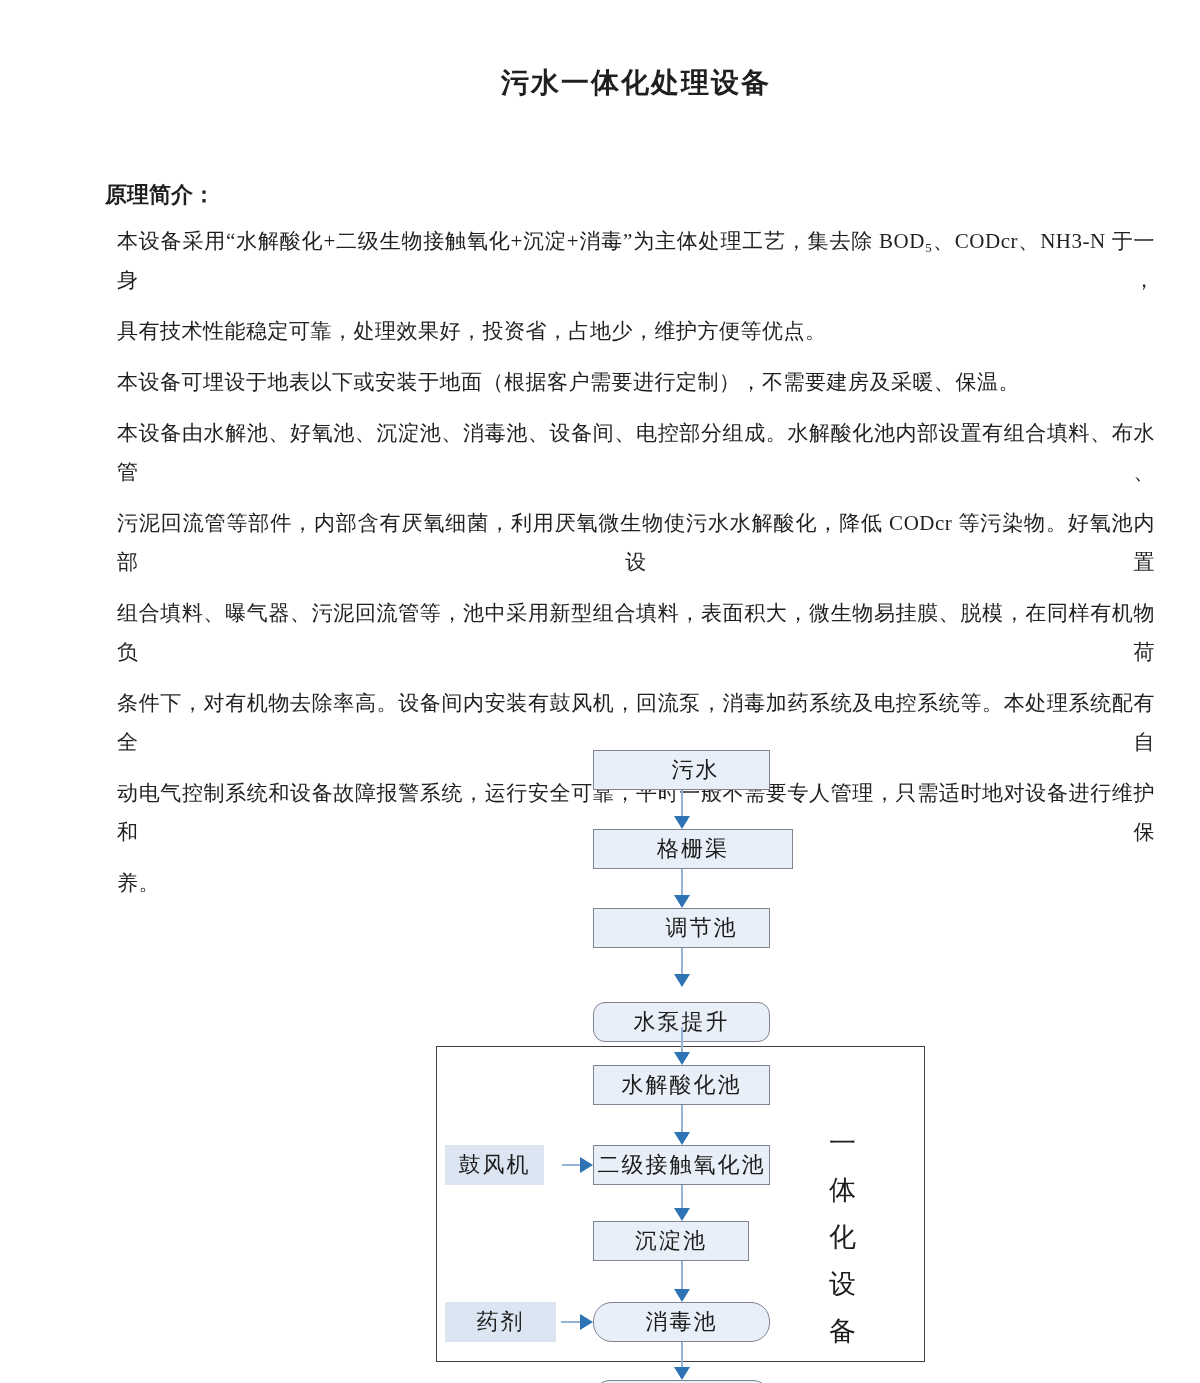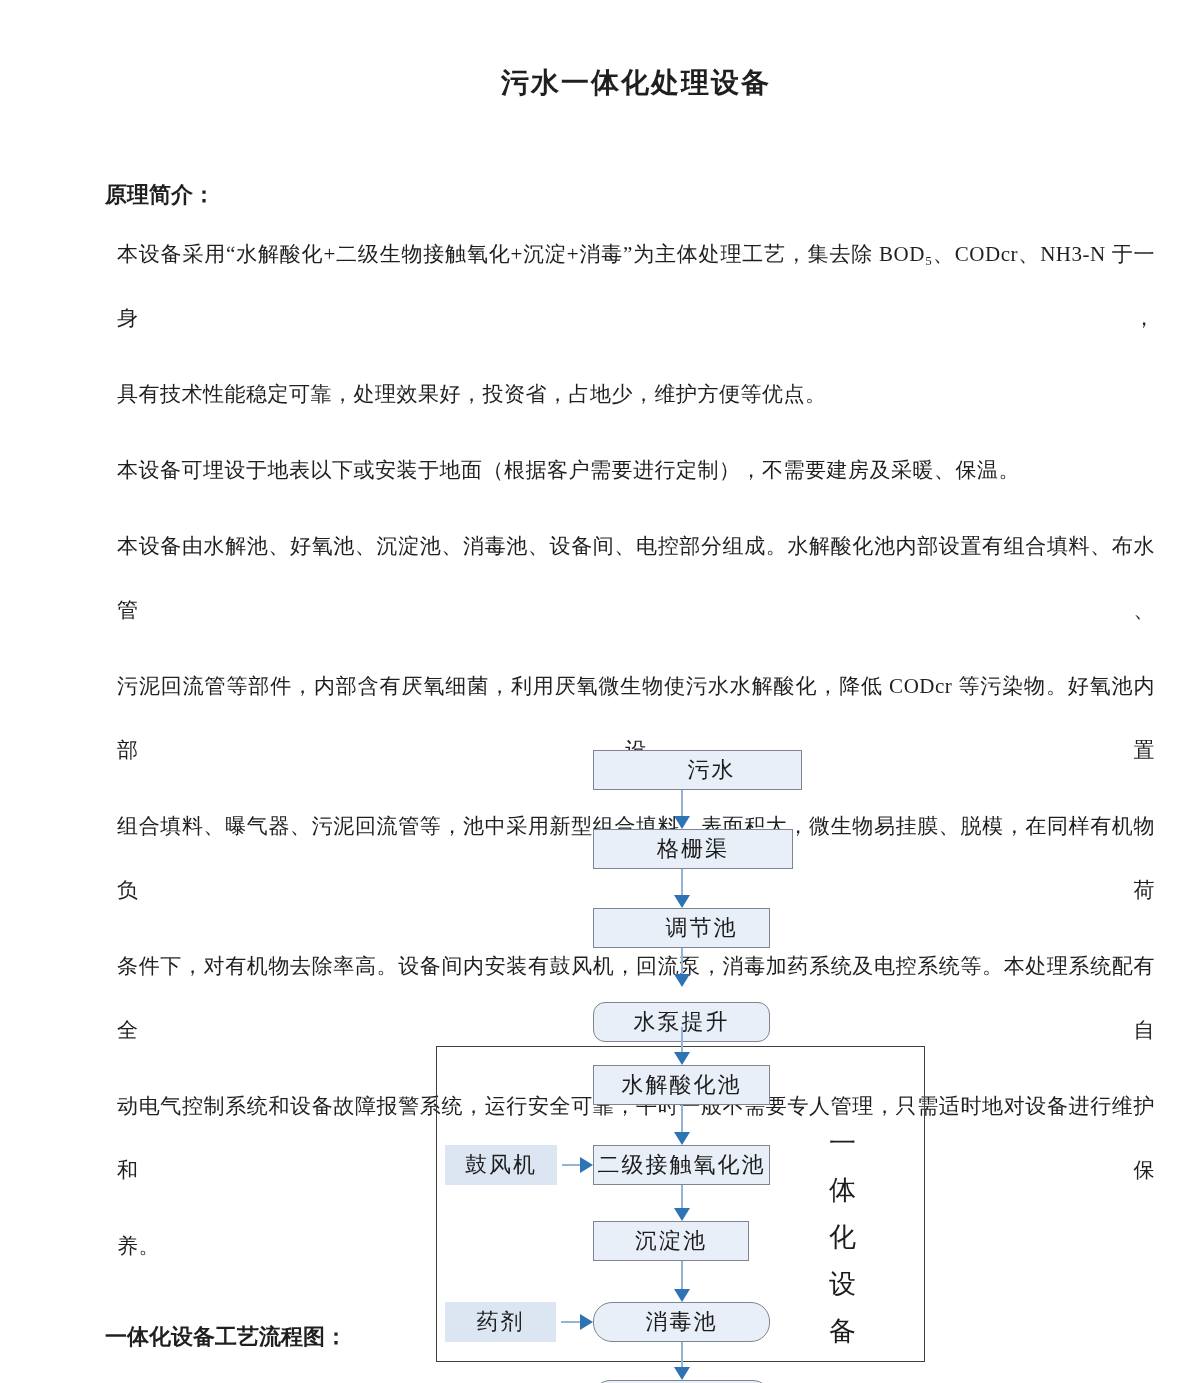--- a/index.html
+++ b/index.html
@@ -16,21 +16,21 @@
   .doc-title {
     text-align:center; font-size:28px; font-weight:bold;
     letter-spacing:2px; padding-top:16px;
   }
   .heading {
     font-size:22px; font-weight:bold;
     margin:78px 69px 0 69px;
   }
   .body-text { margin:4px 69px 0 69px; }
   .body-line {
-    font-size:21px; line-height:64px;
+    font-size:21px; line-height:39px;
     letter-spacing:0.5px;
   }
   .body-line.full {
     text-align:justify;
     text-align-last:justify;
   }
   .flow-heading { margin-top:44px; }
 
   
   .flowchart { position:absolute; left:0; top:0; width:1200px; height:1383px; }
@@ -75,25 +75,24 @@
       <div class="body-line">具有技术性能稳定可靠，处理效果好，投资省，占地少，维护方便等优点。</div>
       <div class="body-line">本设备可埋设于地表以下或安装于地面（根据客户需要进行定制），不需要建房及采暖、保温。</div>
       <div class="body-line full">本设备由水解池、好氧池、沉淀池、消毒池、设备间、电控部分组成。水解酸化池内部设置有组合填料、布水管、</div>
       <div class="body-line full">污泥回流管等部件，内部含有厌氧细菌，利用厌氧微生物使污水水解酸化，降低 CODcr 等污染物。好氧池内部设置</div>
       <div class="body-line full">组合填料、曝气器、污泥回流管等，池中采用新型组合填料，表面积大，微生物易挂膜、脱模，在同样有机物负荷</div>
       <div class="body-line full">条件下，对有机物去除率高。设备间内安装有鼓风机，回流泵，消毒加药系统及电控系统等。本处理系统配有全自</div>
       <div class="body-line full">动电气控制系统和设备故障报警系统，运行安全可靠，平时一般不需要专人管理，只需适时地对设备进行维护和保</div>
       <div class="body-line">养。</div>
     </div>
 
-  <div class="heading flow-heading">一体化设备工艺流程图：</div>
 
   <div class="flowchart">
       <div class="container-box" style="left: 376px; top: 986px; width: 489px; height: 316px;"></div>
-      <div class="flow-node" style="left: 533px; top: 690px; width: 209px; height: 40px; padding-left: 28px;">污水</div>
+      <div class="flow-node" style="left: 533px; top: 690px; width: 177px; height: 40px; padding-left: 28px;">污水</div>
       <div class="v-line" style="left: 620.5px; top: 730px; height: 27px;"></div>
       <div class="v-head" style="left: 613.5px; top: 756px;"></div>
       <div class="flow-node" style="left: 533px; top: 769px; width: 200px; height: 40px;">格栅渠</div>
       <div class="v-line" style="left: 620.5px; top: 809px; height: 27px;"></div>
       <div class="v-head" style="left: 613.5px; top: 835px;"></div>
       <div class="flow-node" style="left: 533px; top: 848px; width: 177px; height: 40px; padding-left: 40px;">调节池</div>
       <div class="v-line" style="left: 620.5px; top: 888px; height: 27px;"></div>
       <div class="v-head" style="left: 613.5px; top: 914px;"></div>
       <div class="flow-node" style="left: 533px; top: 942px; width: 177px; height: 40px; border-radius: 12px;">水泵提升</div>
       <div class="v-line" style="left: 620.5px; top: 967px; height: 26px;"></div>
@@ -104,21 +103,21 @@
       <div class="flow-node" style="left: 533px; top: 1085px; width: 177px; height: 40px;">二级接触氧化池</div>
       <div class="v-line" style="left: 620.5px; top: 1125px; height: 24px;"></div>
       <div class="v-head" style="left: 613.5px; top: 1148px;"></div>
       <div class="flow-node" style="left: 533px; top: 1161px; width: 156px; height: 40px;">沉淀池</div>
       <div class="v-line" style="left: 620.5px; top: 1201px; height: 29px;"></div>
       <div class="v-head" style="left: 613.5px; top: 1229px;"></div>
       <div class="flow-node" style="left: 533px; top: 1242px; width: 177px; height: 40px; border-radius: 19px;">消毒池</div>
       <div class="v-line" style="left: 620.5px; top: 1282px; height: 26px;"></div>
       <div class="v-head" style="left: 613.5px; top: 1307px;"></div>
       <div class="flow-node" style="left: 533px; top: 1320px; width: 177px; height: 40px; border-radius: 17px;">达标排放</div>
-      <div class="flow-node side-node" style="left: 385px; top: 1085px; width: 112px; height: 40px;">鼓风机</div>
+      <div class="flow-node side-node" style="left: 385px; top: 1085px; width: 99px; height: 40px;">鼓风机</div>
       <div class="h-line" style="left: 502px; top: 1104px; width: 19px;"></div>
       <div class="h-head" style="left: 520px; top: 1097px;"></div>
       <div class="flow-node side-node" style="left: 385px; top: 1242px; width: 111px; height: 40px;">药剂</div>
       <div class="h-line" style="left: 501px; top: 1261px; width: 20px;"></div>
       <div class="h-head" style="left: 520px; top: 1254px;"></div>
       <div class="v-label" style="left: 757px; top: 1054px;">
         <div class="ch">一</div>
         <div class="ch">体</div>
         <div class="ch">化</div>
         <div class="ch">设</div>

